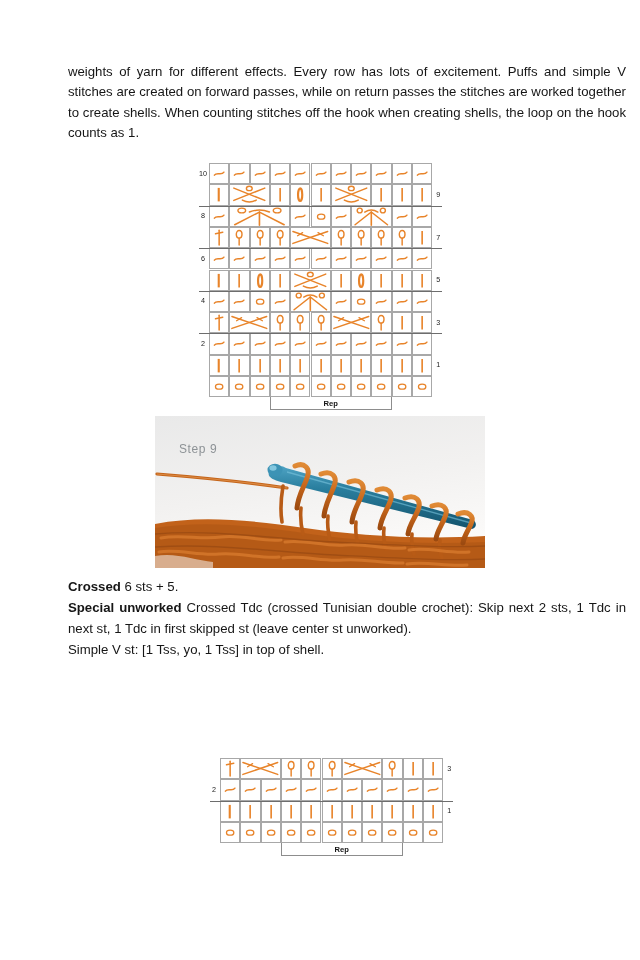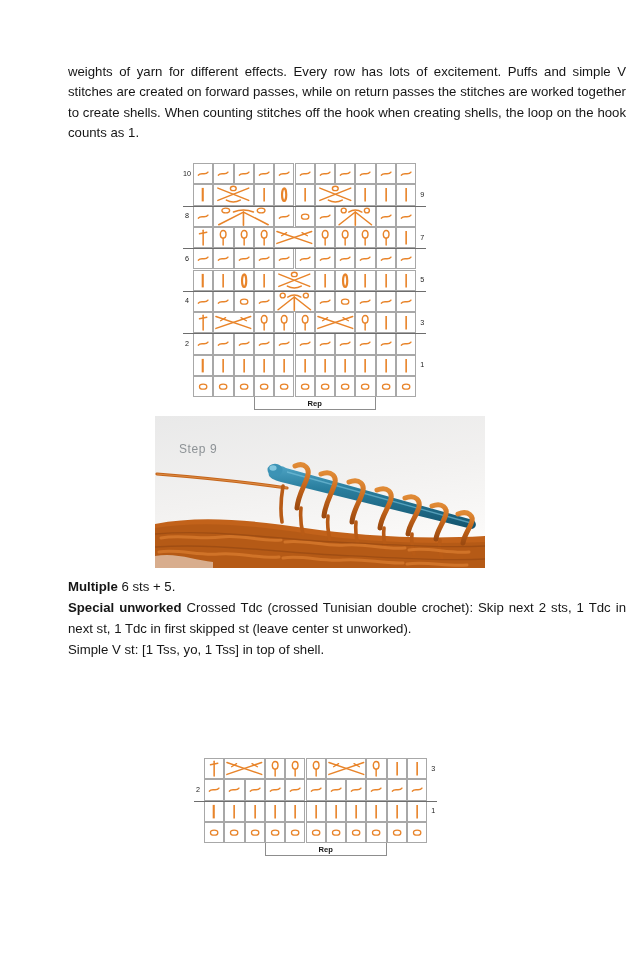--- a/index.html
+++ b/index.html
@@ -17,21 +17,21 @@
     text-align:justify;color:#161616;margin-left:36px;
   }
   .copy p{margin:0;}
   .copy p.last{text-align:left;}
   .copy b{font-weight:bold;}
   #para-top{top:62px;}
   #para-bottom{top:576px;width:558px;line-height:21px;}
 
   
   .chart-wrap{position:absolute;}
-  .grid{position:relative;}
+  .grid{position:relative;margin-left:16px;}
   .cell{
     position:absolute;box-sizing:border-box;
     border:1px solid #a8a8a8;background:#fff;
   }
   .rowline{position:absolute;background:#6d6d6d;height:1px;}
   .rownum{
     position:absolute;font-size:7.2px;color:#1b1b1b;
     font-family:"Liberation Sans",sans-serif;
     text-align:center;line-height:1;
   }
@@ -754,21 +754,21 @@
         <path d="M0 118 C 60 113, 120 123, 180 126 C 240 129, 290 132, 330 130"></path>
         <path d="M0 131 C 60 127, 120 136, 180 139 C 240 142, 290 145, 330 143"></path>
       </g>
 
       <path d="M0 140 C 20 136, 40 144, 58 146 L58 152 L0 152 Z" fill="#f4f2f0" opacity="0.55"></path>
     </svg>
     <div class="steplabel">Step 9</div>
   </div>
 
   <div class="copy" id="para-bottom">
-      <p class="last"><b>Multiple</b> 6 sts + 5.</p>
+      <p class="last"><b>Crossed</b> 6 sts + 5.</p>
       <p><b>Special unworked</b> Crossed Tdc (crossed Tunisian double crochet): Skip next 2 sts, 1 Tdc in next st, 1 Tdc in first skipped st (leave center st unworked).</p>
       <p class="last">Simple V st: [1 Tss, yo, 1 Tss] in top of shell.</p>
     </div>
 
   <div class="chart-wrap" id="chart-bottom-wrap" style="left:192px;top:758px;">
     <div class="grid" id="grid-bottom" style="width: 247.3px; height: 108.2px;">
         <div class="cell" style="left: 12px; top: 0px; width: 20.3px; height: 21.3px;">
           <svg class="sym" viewBox="0 0 20.3 21.3" preserveAspectRatio="none">
             <path d="M10.15 2.556 L 10.15 18.744" stroke="#e8842a" stroke-width="1.7" fill="none" stroke-linecap="round"></path>
             <path d="M6.09 6.39 L 14.209999999999999 4.686" stroke="#e8842a" stroke-width="1.6" fill="none" stroke-linecap="round"></path>

